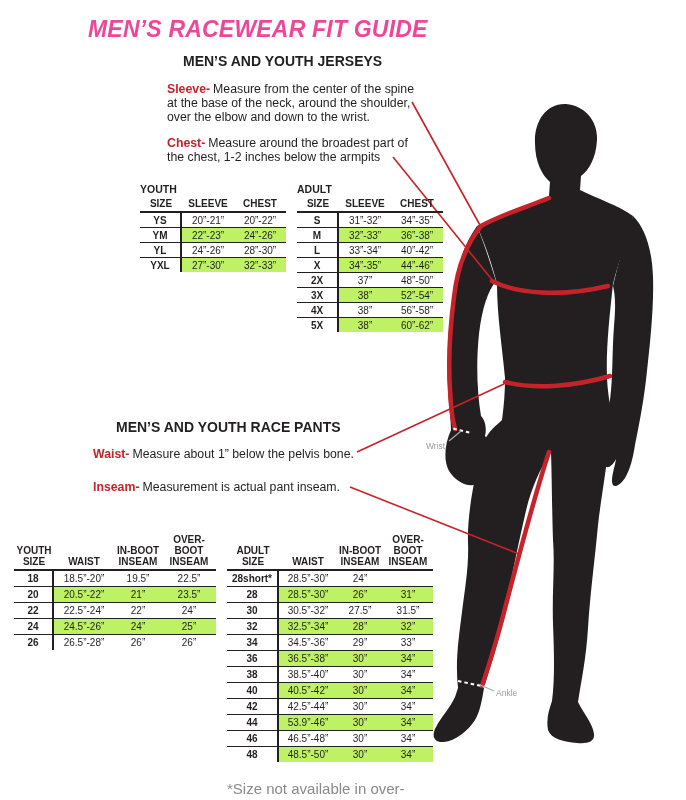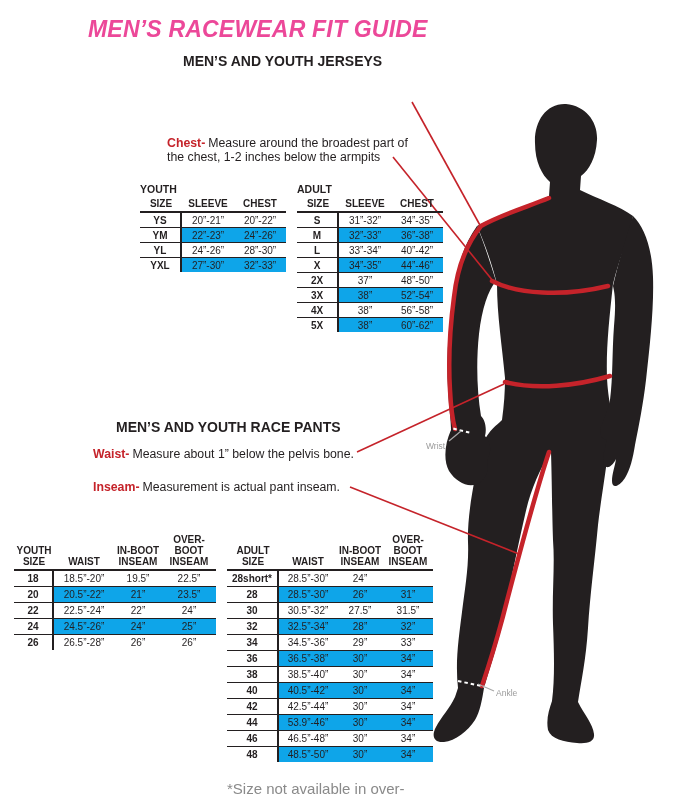--- a/index.html
+++ b/index.html
@@ -47,21 +47,21 @@
   .t-hcell {
     display:flex; flex-direction:column; justify-content:flex-end; align-items:center;
     font-size:10px; font-weight:bold; line-height:11px; padding-bottom:2px; text-align:center;
   }
   .t-cell {
     display:flex; align-items:center; justify-content:center;
     font-size:10px; height:15px; white-space:nowrap;
   }
   .tbl-jersey .t-cell { height:14px; }
   .t-size { font-weight:bold; border-right:2px solid #231f20; }
-  .t-row.shade .t-cell:not(.t-size) { background:#0ea5e9; }
+  .t-row.shade .t-cell:not(.t-size) { background:#bef264; }
 
   .footnote { margin-top:18px; font-size:15px; color:#8a8a8a; }
 </style>
 </head>
 <body>
 
 <div class="page">
 
   <svg class="fig" width="686" height="800" viewBox="0 0 686 800" aria-hidden="true">
 
@@ -148,20 +148,23 @@
     <line x1="449" y1="441" x2="461" y2="431" stroke="#a9a9a9" stroke-width="1.2"></line>
     <line x1="494" y1="691" x2="478" y2="684" stroke="#a9a9a9" stroke-width="1.2"></line>
     <text class="fig-label" x="426" y="449">Wrist</text>
     <text class="fig-label" x="496" y="696">Ankle</text>
   </svg>
 
   <div class="title">MEN’S RACEWEAR FIT GUIDE</div>
 
   <div class="sec-heading h-jerseys">MEN’S AND YOUTH JERSEYS</div>
 
+  <p class="note n-sleeve">
+    <span class="lbl">Sleeve-</span><span>Measure from the center of the spine at the base of the neck, around the shoulder, over the elbow and down to the wrist.</span>
+  </p>
   <p class="note n-chest">
     <span class="lbl">Chest-</span><span>Measure around the broadest part of the chest, 1-2 inches below the armpits</span>
   </p>
 
   <div class="tblock b-jersey-youth">
     <div class="t-label">YOUTH</div>
     <div class="tbl-jersey">
         <div class="t-row t-head">
           <div class="t-hcell">
             <div>SIZE</div>

